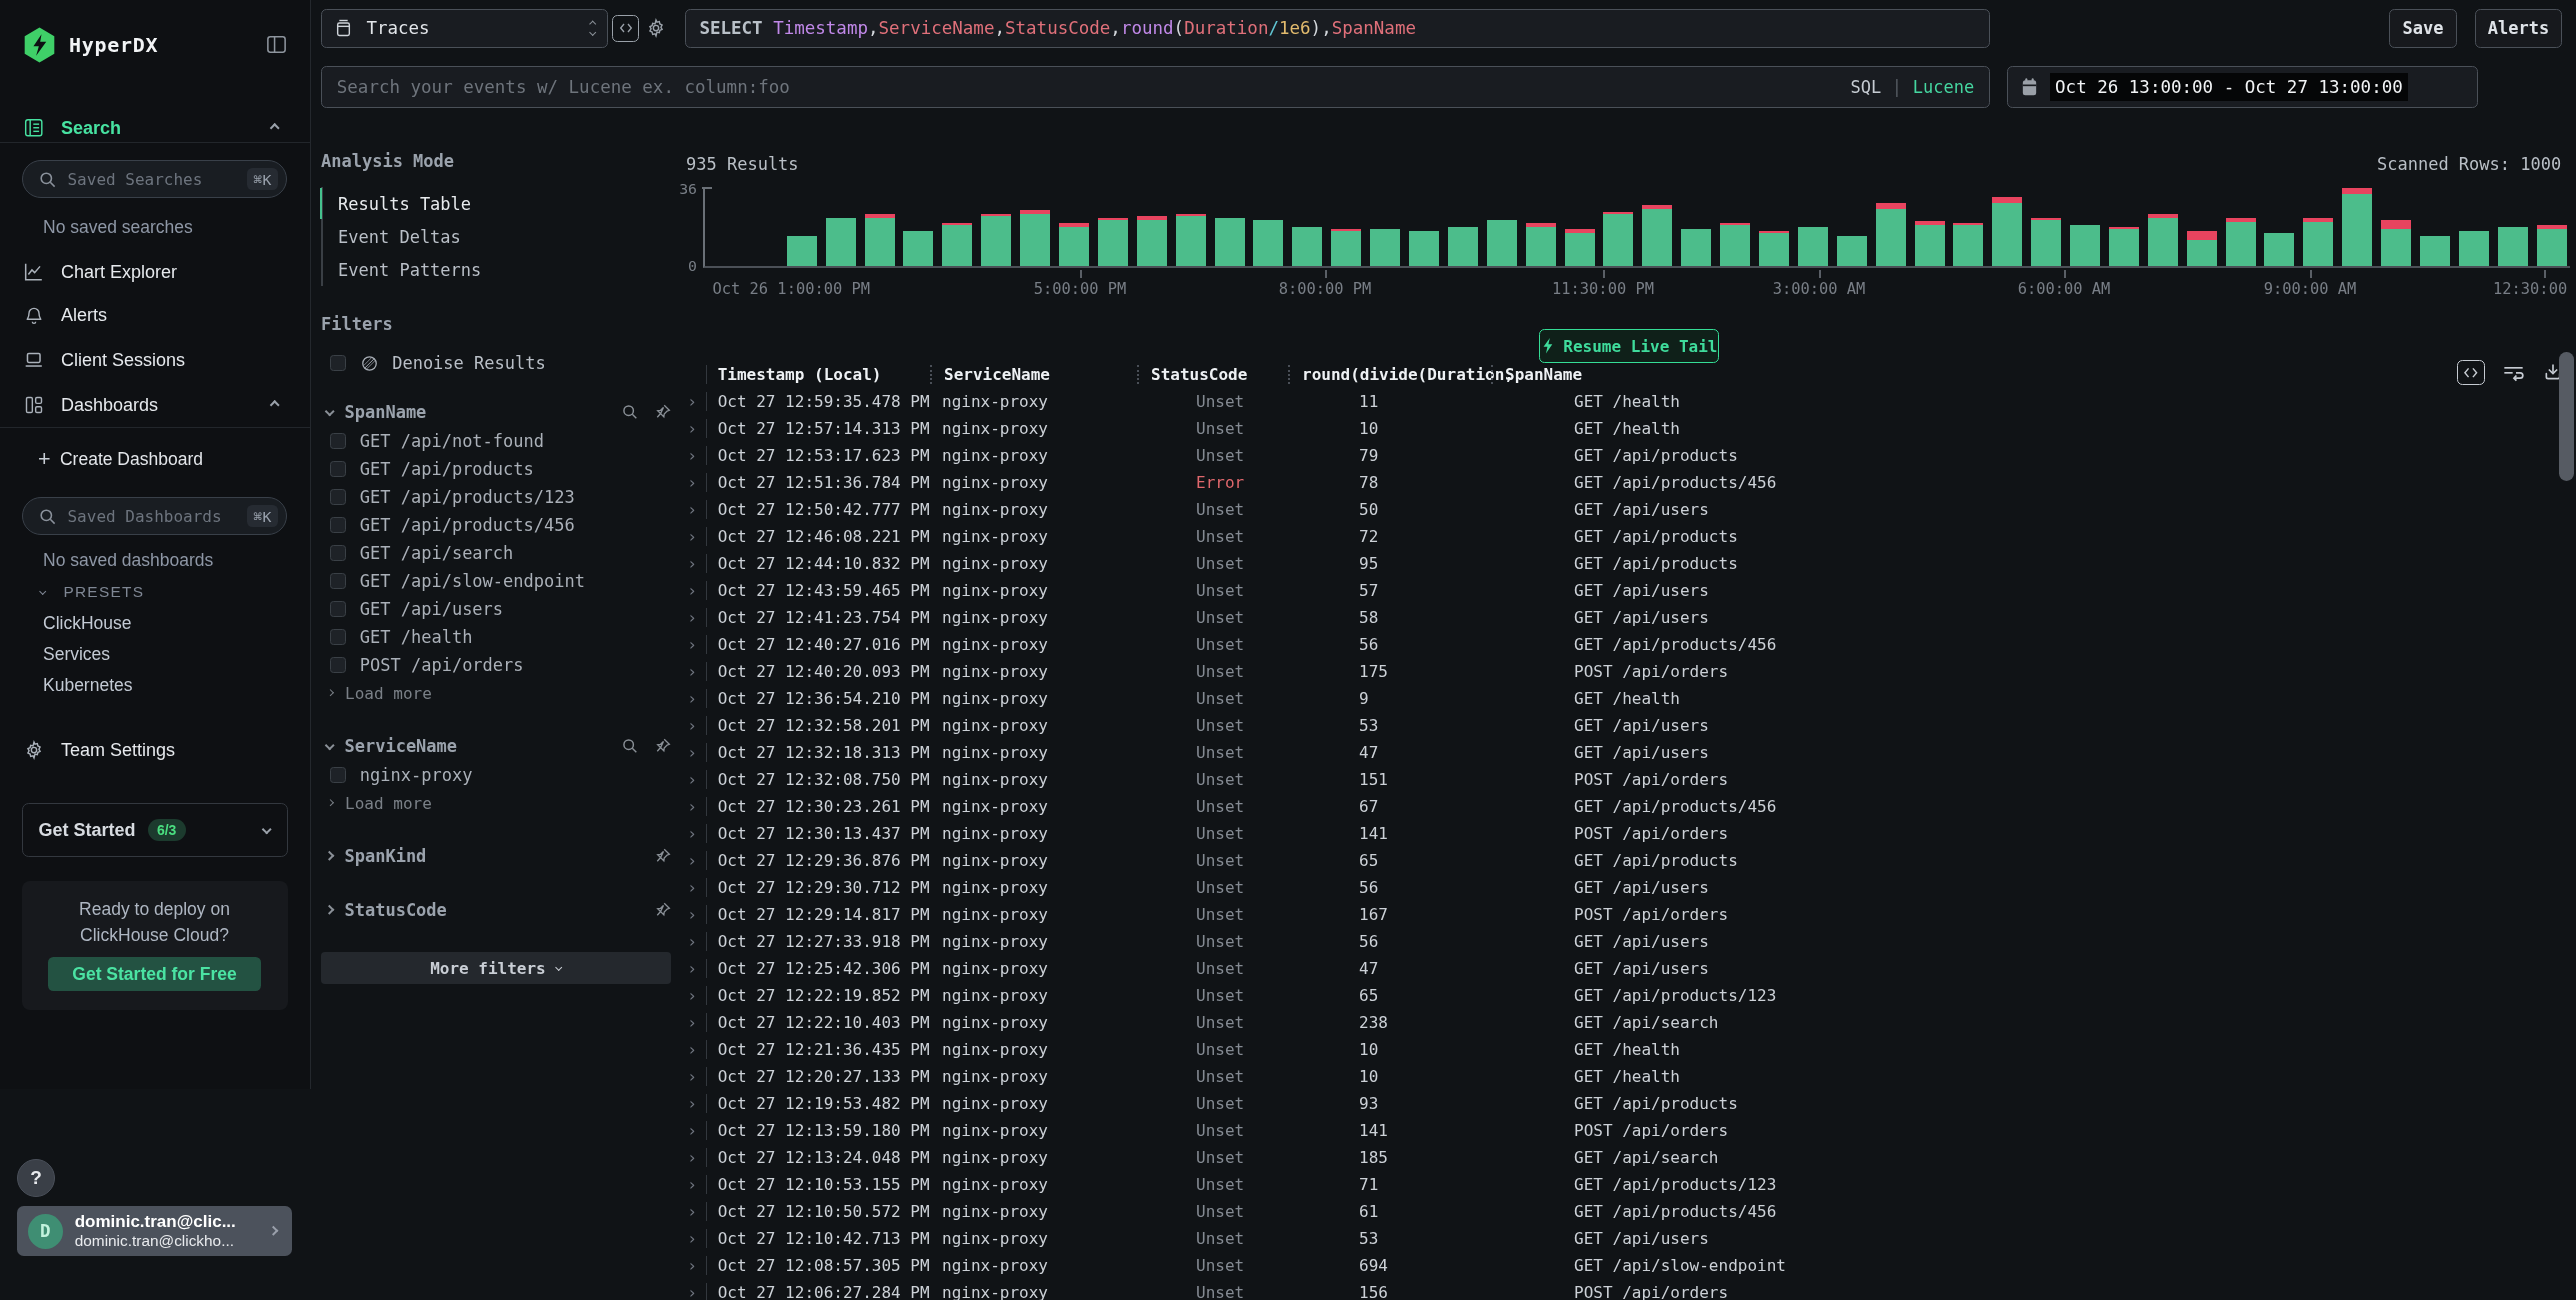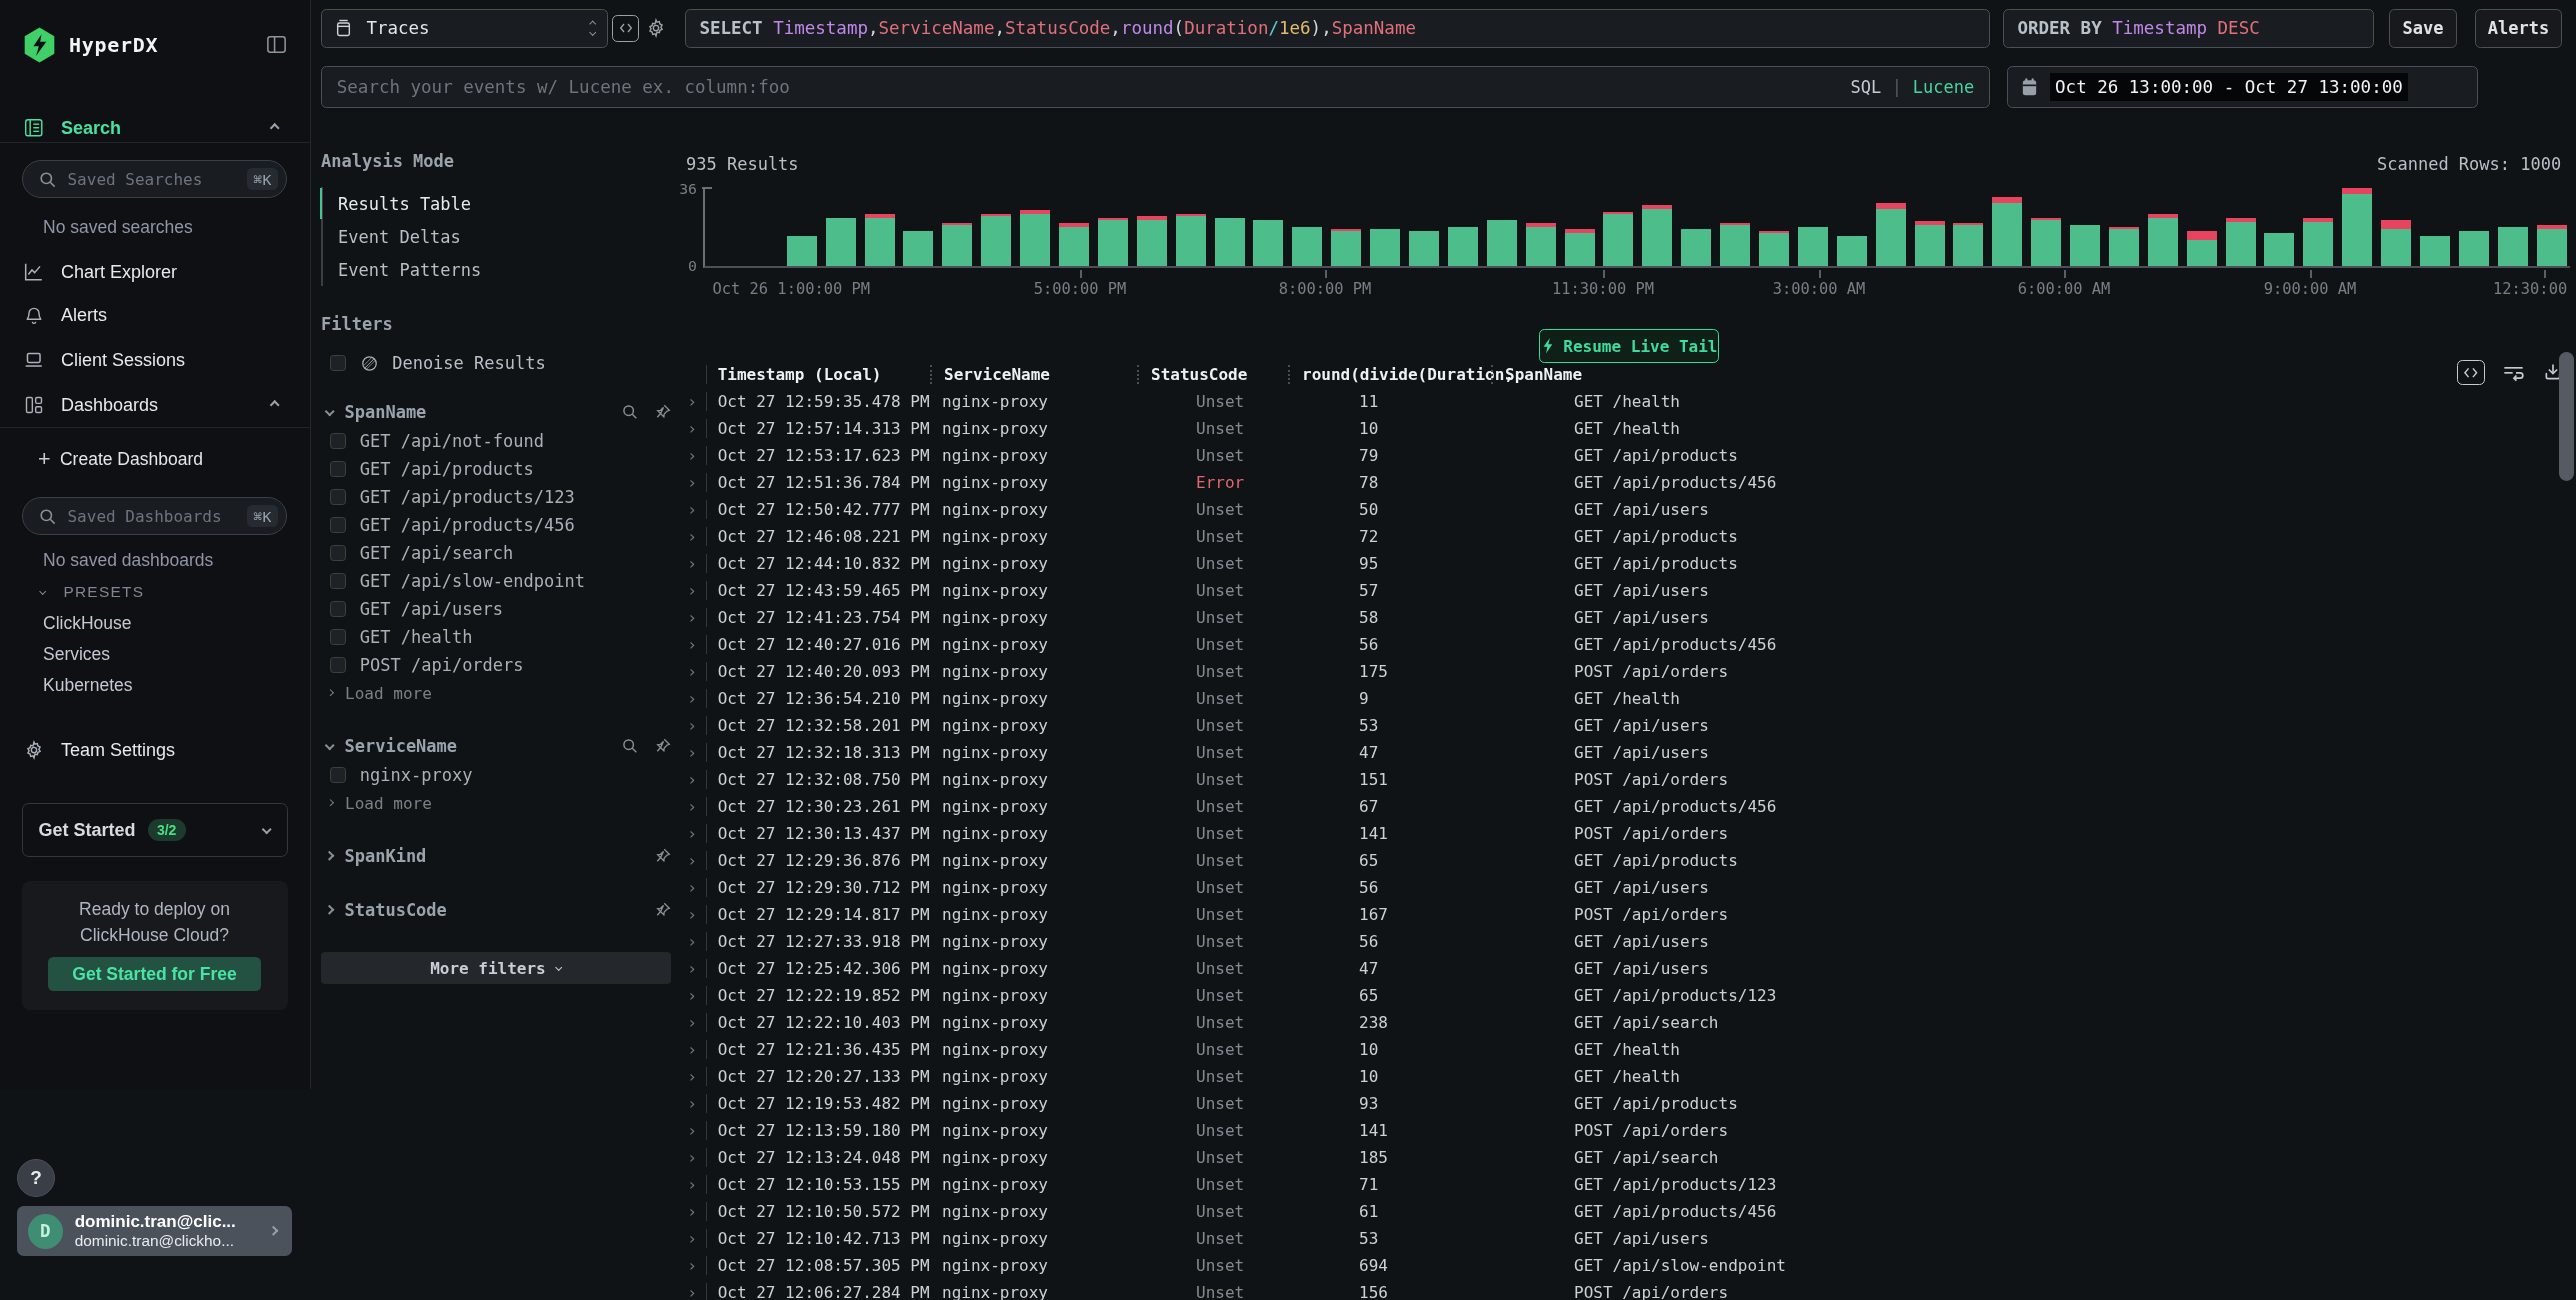--- a/index.html
+++ b/index.html
@@ -287,21 +287,21 @@
         <svg width="20" height="20" viewBox="0 0 24 24" fill="none" stroke="currentColor" stroke-width="1.7">
             <circle cx="12" cy="12" r="3.2"></circle>
             <path d="M12 2.5 l1.2 2.6 2.8-.7 .7 2.8 2.6 1.2-1.4 2.6 1.4 2.6-2.6 1.2-.7 2.8-2.8-.7L12 21.5l-1.2-2.6-2.8 .7-.7-2.8-2.6-1.2 1.4-2.6L4.7 10.4l2.6-1.2 .7-2.8 2.8 .7 Z"></path>
           </svg>
       </span>
       <span class="nav-lbl">Team Settings</span>
     </div>
 
     <div id="get-started-box" class="sans">
       <span id="get-started-label">Get Started</span>
-      <span id="get-started-badge">3/2</span>
+      <span id="get-started-badge">6/3</span>
       <span class="chev down"></span>
     </div>
 
     <div id="promo-card">
       <div class="promo-line sans">Ready to deploy on</div>
       <div class="promo-line sans">ClickHouse Cloud?</div>
       <div id="promo-btn" class="sans">Get Started for Free</div>
     </div>
 
     <div id="help-btn" class="sans">?</div>
@@ -339,23 +339,20 @@
   </span>
   <span class="ico-btn" style="left:642px;top:14.8px;width:27px;height:27px;">
     <svg width="20" height="20" viewBox="0 0 24 24" fill="none" stroke="currentColor" stroke-width="1.7">
         <circle cx="12" cy="12" r="3.2"></circle>
         <path d="M12 2.5 l1.2 2.6 2.8-.7 .7 2.8 2.6 1.2-1.4 2.6 1.4 2.6-2.6 1.2-.7 2.8-2.8-.7L12 21.5l-1.2-2.6-2.8 .7-.7-2.8-2.6-1.2 1.4-2.6L4.7 10.4l2.6-1.2 .7-2.8 2.8 .7 Z"></path>
       </svg>
   </span>
 
   <div class="tb-box" id="sql-box">
       <span id="sql-tokens"><span class="tok-kw">SELECT </span><span class="tok-purple">Timestamp</span><span class="tok-plain">,</span><span class="tok-red">ServiceName</span><span class="tok-plain">,</span><span class="tok-red">StatusCode</span><span class="tok-plain">,</span><span class="tok-purple">round</span><span class="tok-plain">(</span><span class="tok-red">Duration</span><span class="tok-cyan">/</span><span class="tok-yellow">1e6</span><span class="tok-plain">)</span><span class="tok-plain">,</span><span class="tok-red">SpanName</span></span>
-    </div>
-  <div class="tb-box" id="order-box">
-      <span id="order-tokens"><span class="tok-kw">ORDER BY </span><span class="tok-purple">Timestamp</span><span class="tok-red"> DESC</span></span>
     </div>
   <div class="tb-btn" id="save-btn">Save</div>
   <div class="tb-btn" id="alerts-btn">Alerts</div>
 
   <div class="tb-box" id="search-box">
     <span id="search-ph">Search your events w/ Lucene ex. column:foo</span>
     <span id="lang-toggle">
       <span id="lang-sql">SQL</span>
       <span id="lang-sep">|</span>
       <span id="lang-lucene">Lucene</span>

